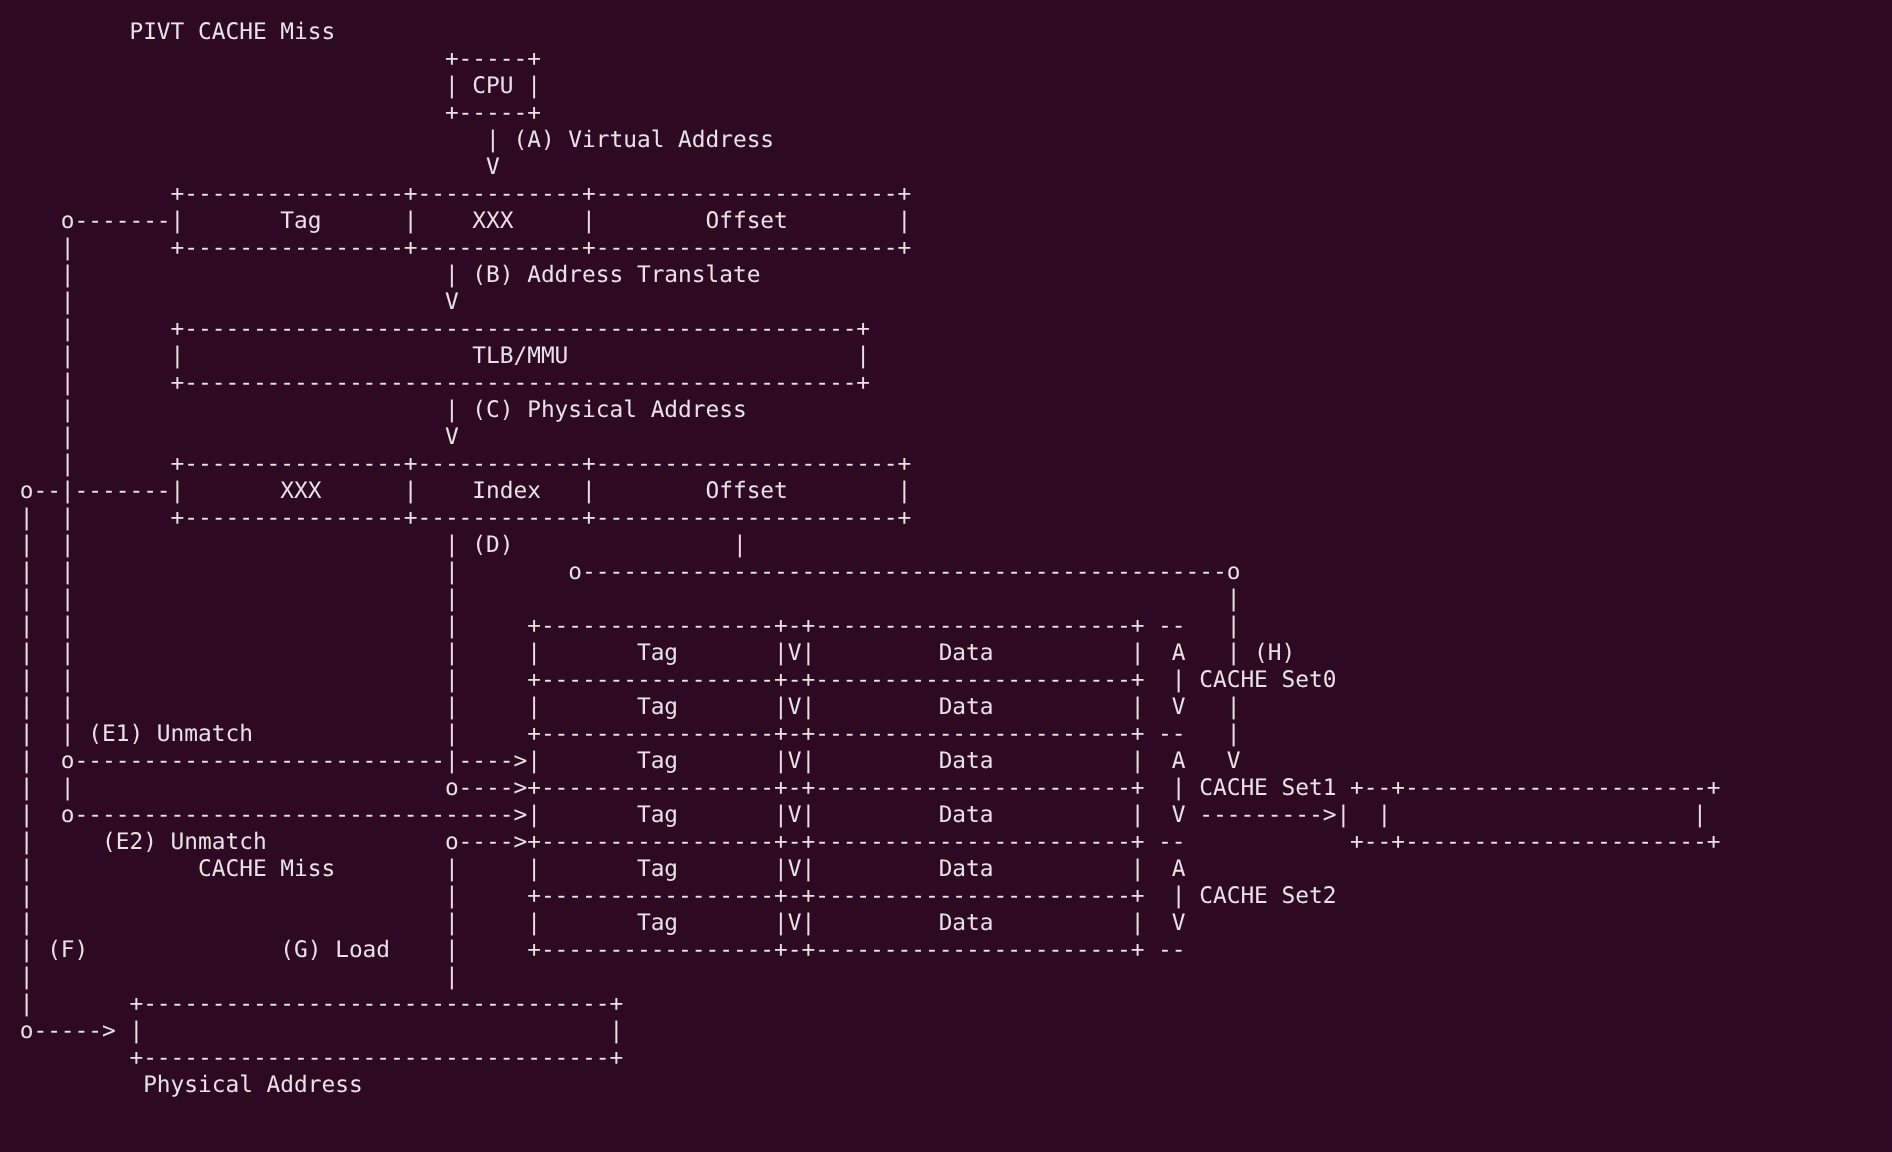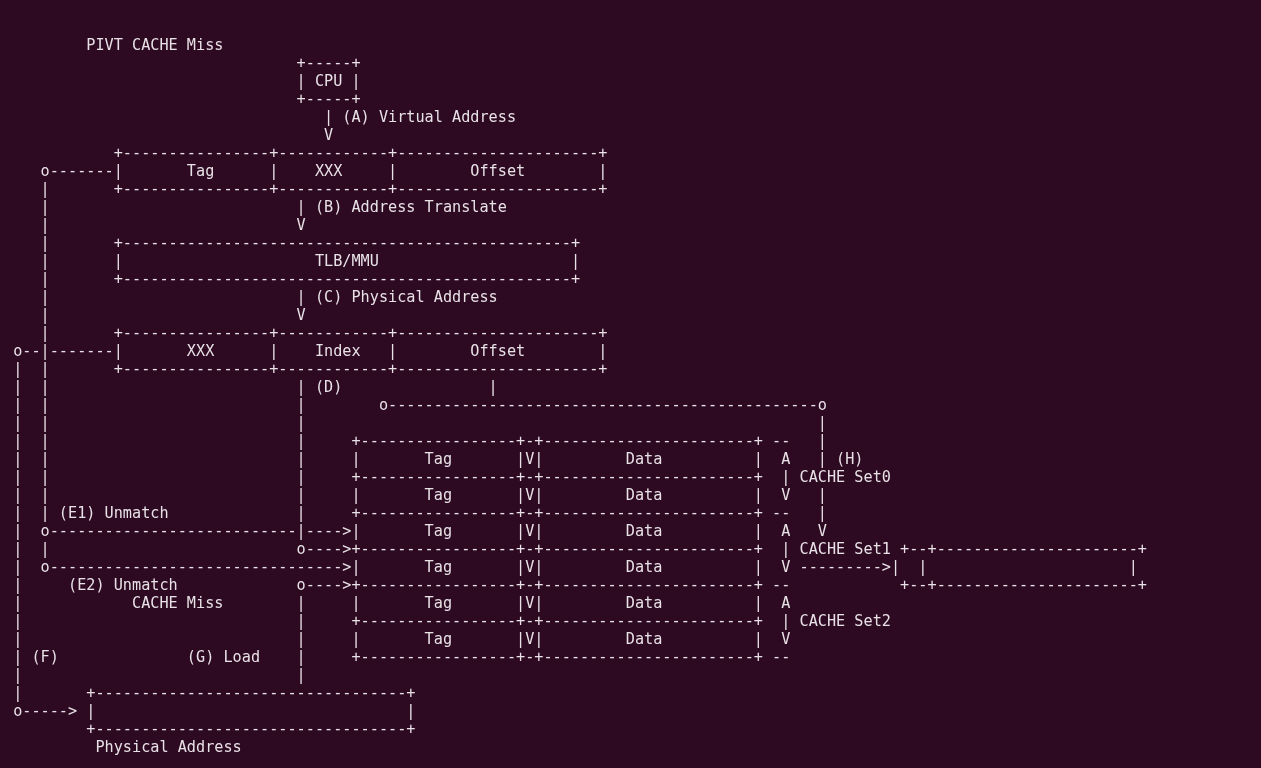--- a/index.html
+++ b/index.html
@@ -15,21 +15,20 @@
     font-family: "DejaVu Sans Mono", "Liberation Mono", monospace;
   }
   #terminal {
     position: absolute;
     left: 0;
     top: 0;
     width: 1261px;
     height: 744px;
     background: #2d0922;
     color: #e6dfe3;
-    margin-top: 24px;
   }
   #ascii-art {
     position: absolute;
     left: 4px;
     top: 12px;
     margin: 0;
     padding: 0;
     font-family: "DejaVu Sans Mono", "Liberation Mono", monospace;
     font-size: 15.2px;
     line-height: 18px;

